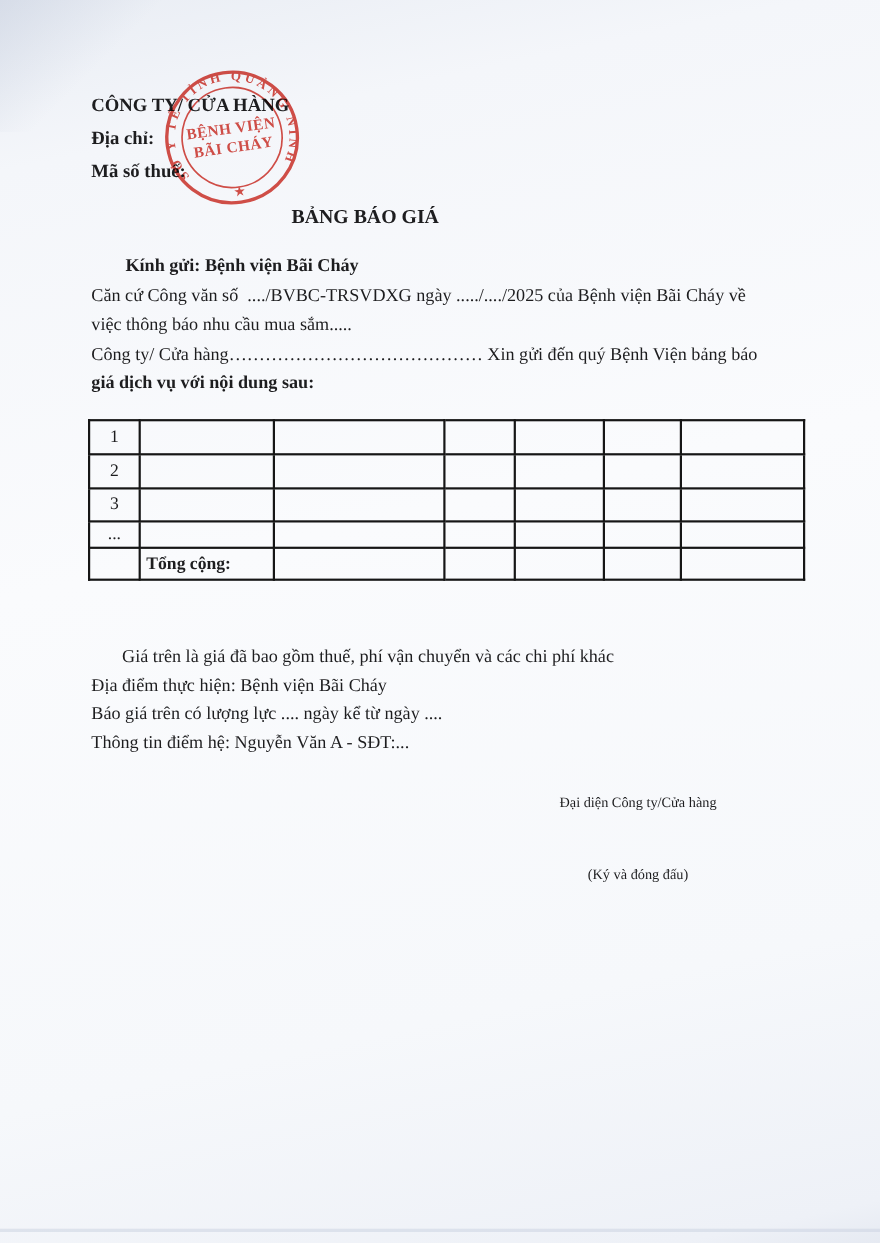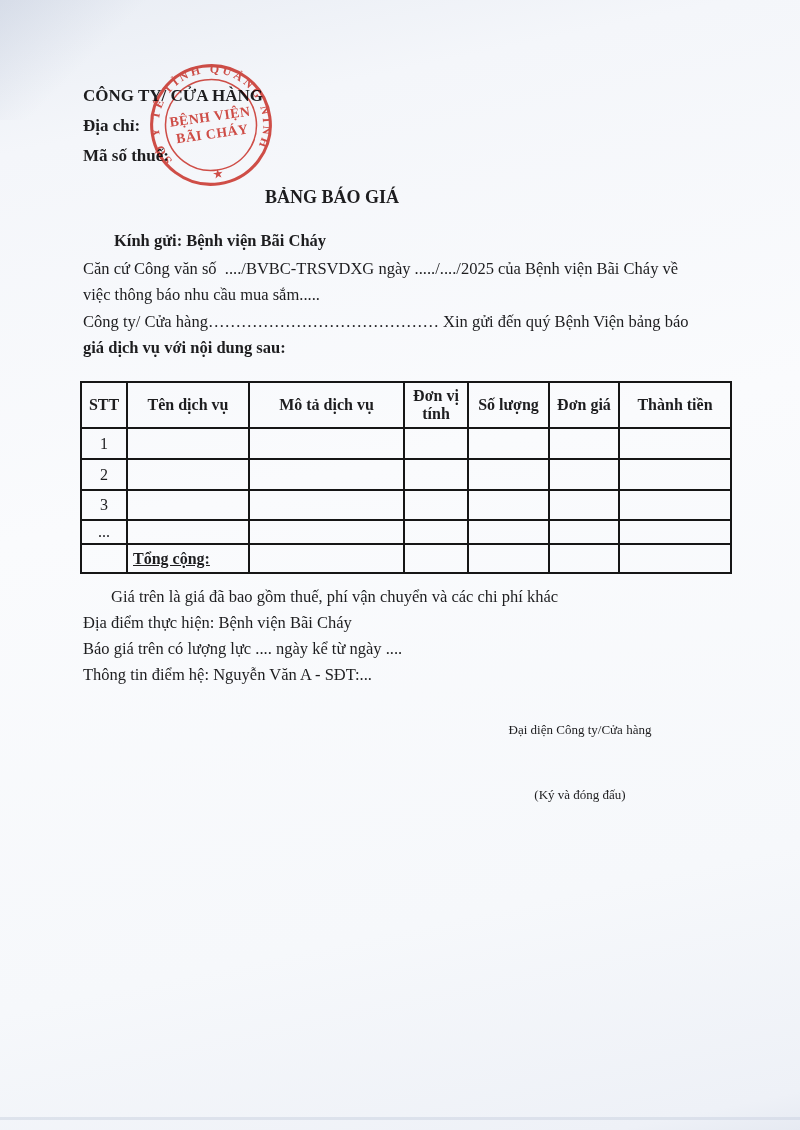--- a/index.html
+++ b/index.html
@@ -32,21 +32,21 @@
     position:absolute; left:80px; top:381px; width:650px;
     border-collapse:collapse; table-layout:fixed;
   }
   table.quote th, table.quote td {
     border:2px solid #161616; padding:0 5px;
     font-size:16px; vertical-align:middle;
   }
   table.quote th { font-weight:bold; text-align:center; line-height:18px; }
   td.stt { text-align:center; font-size:16px; }
   td.total-cell { font-size:16.5px; }
-  .total-label { font-weight:bold; text-decoration:underline; }
+  .total-label { font-weight:bold; }
 
   .stamp {
     position:absolute; left:144px; top:58px;
     mix-blend-mode:multiply; opacity:.93;
   }
   .ring-text { font-weight:bold; font-size:12.5px; letter-spacing:3px; }
   .center-text { font-weight:bold; font-size:14.5px; letter-spacing:.5px; }
   .star-glyph { font-size:13px; }
 </style>
 </head>
@@ -88,29 +88,20 @@
     <colgroup>
       <col style="width:46px">
         <col style="width:122px">
         <col style="width:155px">
         <col style="width:64px">
       <col style="width:81px">
         <col style="width:70px">
         <col style="width:112px">
     </colgroup>
     <tbody>
-        <tr style="height:46px">
-      <th>STT</th>
-      <th>Tên dịch vụ</th>
-      <th>Mô tả dịch vụ</th>
-      <th>Đơn vị tính</th>
-      <th>Số lượng</th>
-      <th>Đơn giá</th>
-      <th>Thành tiền</th>
-    </tr>
     <tr style="height:31px">
       <td class="stt">1</td>
       <td></td>
           <td></td>
       <td></td>
           <td></td>
       <td></td>
           <td></td>
     </tr>
     <tr style="height:31px">

